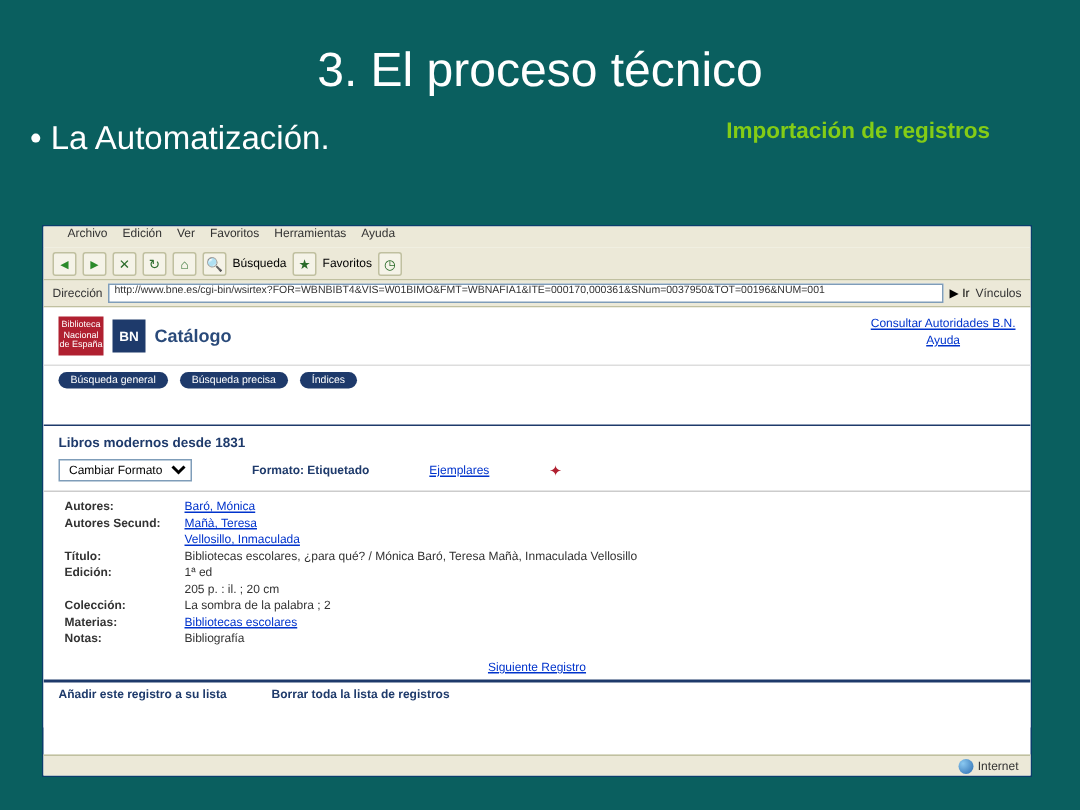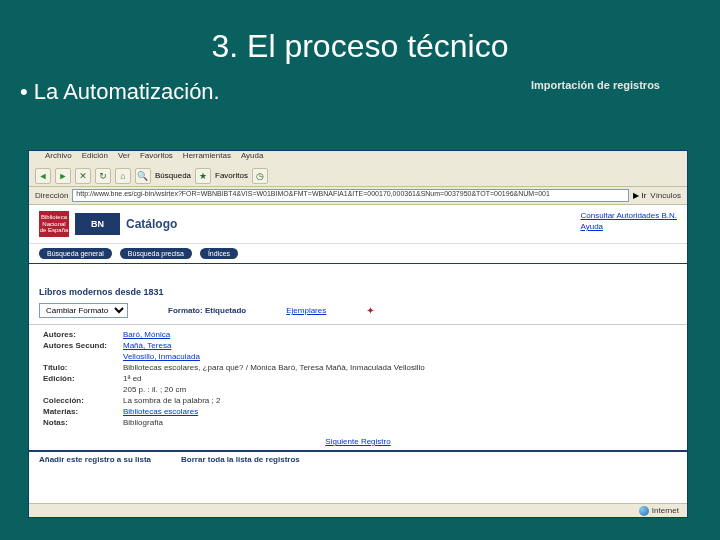--- a/index.html
+++ b/index.html
@@ -1,44 +1,44 @@
 <!DOCTYPE html>
 <html><head>
 <meta charset="utf-8">
 <style>
   * { box-sizing: border-box; margin: 0; padding: 0; }
   body { width: 720px; height: 540px; background: #0a5f5f; font-family: Arial, sans-serif; overflow: hidden; }
   .slide { width: 720px; height: 540px; position: relative; }
   .title { color: #fff; font-size: 32px; text-align: center; padding-top: 28px; font-weight: normal; }
   .subrow { display: flex; justify-content: space-between; padding: 14px 60px 8px 20px; }
   .sub-left { color: #fff; font-size: 22px; }
-  .sub-right { color: #e5e5e5; font-size: 11px; font-weight: bold; }
+  .sub-right { color: #84cc16; font-size: 15px; font-weight: bold; }
   .window { position: absolute; left: 28px; top: 150px; width: 660px; height: 368px; background: #fff; border: 1px solid #0a3d6b; font-size: 9px; font-family: Tahoma, Arial, sans-serif; }
   .titlebar { height: 18px; background: linear-gradient(to bottom,#3b77d8,#1e55b8); display: flex; align-items: center; padding: 0 4px; color: #fff; font-size: 9px; justify-content: space-between; }
   .tb-btns { display: flex; gap: 2px; }
   .tb-btn { width: 14px; height: 12px; background: linear-gradient(to bottom,#d86b3b,#c04820); border: 1px solid #8a3010; border-radius: 2px; display:flex;align-items:center;justify-content:center;color:#fff;font-size:8px;line-height:1; }
   .tb-btn.min,.tb-btn.max{background:linear-gradient(to bottom,#6b9ee8,#3b77d8);border-color:#1e3d6b;}
   .menubar { height: 14px; background: #ece9d8; display: flex; align-items: flex-start; gap: 10px; padding: 0 16px; color: #333; font-size: 8px; }
   .toolbar { height: 22px; background: #ece9d8; display: flex; align-items: center; gap: 4px; padding: 0 6px; border-bottom: 1px solid #c0c0a0; }
   .tbtn { width: 16px; height: 16px; background: #f5f3e8; border: 1px solid #c0c0a0; border-radius: 2px; display:flex;align-items:center;justify-content:center;font-size:9px;color:#2a6b2a; }
   .tbtn.back{color:#2a8a2a;font-weight:bold;}
   .addrbar { height: 18px; background: #ece9d8; display:flex;align-items:center;gap:4px;padding:0 6px;border-bottom:1px solid #c0c0a0; }
   .addr-input { flex:1; height:13px; background:#fff; border:1px solid #7f9db9; font-size:7px; padding:0 3px; color:#333; overflow:hidden;white-space:nowrap; }
   .addr-label{font-size:8px;color:#333;}
   .page { background:#fff; height: calc(100% - 18px - 14px - 22px - 18px - 14px); overflow:hidden; position:relative; }
   .pg-header { display:flex; justify-content:space-between; padding:6px 10px; border-bottom:1px solid #ddd; }
   .logo-block { display:flex; align-items:center; gap:6px; }
   .logo-box { width:30px; height:26px; background:#b02030; display:flex; flex-direction:column; align-items:center; justify-content:center; color:#fff; font-size:6px; line-height:1.1; }
-  .bn-box { width:45px; height:22px; background:#1e3a6b; color:#fff; display:flex;align-items:center;justify-content:center;font-size:9px;font-weight:bold; }
+  .bn-box { width:22px; height:22px; background:#1e3a6b; color:#fff; display:flex;align-items:center;justify-content:center;font-size:9px;font-weight:bold; }
   .catalogo { color:#2a4a7a; font-size:12px; font-weight:bold; }
-  .hdr-links { text-align:left; font-size:8px;margin-left:31px; }
+  .hdr-links { text-align:center; font-size:8px;margin-left:31px; }
   .hdr-links a { color:#0033cc; text-decoration:underline; display:block; margin-bottom:2px; }
   .tabs-row { display:flex; gap:8px; padding:4px 10px; }
   .pill { background:#1e3a6b; color:#fff; font-size:7px; padding:2px 8px; border-radius:8px; }
-  .section-title { color:#1e3a6b; font-weight:bold; font-size:9px; padding:23px 10px 2px; border-top:1px solid #1e3a6b; margin-top:0; }
+  .section-title { color:#1e3a6b; font-weight:bold; font-size:9px; padding:6px 10px 2px; border-top:1px solid #1e3a6b; margin-top:20px; }
   .controls-row { display:flex; align-items:center; gap:40px; padding:4px 10px; }
   .select { border:1px solid #7f9db9; background:#fff; font-size:8px; padding:1px 2px; }
   .fmt-label { color:#1e3a6b; font-weight:bold; font-size:8px; }
   .ejemplares { color:#0033cc; text-decoration:underline; font-size:8px; }
   .star { color:#b02030; font-size:10px; }
   .fields { padding:4px 10px; font-size:8px; color:#333; border-top:1px solid #ccc; margin-top:2px; }
   .fields table{border-collapse:collapse;}
   .fields td{padding:1px 4px; vertical-align:top;}
   .fields td.lbl{font-weight:bold; width:80px;}
   .fields a{color:#0033cc;text-decoration:underline;}

